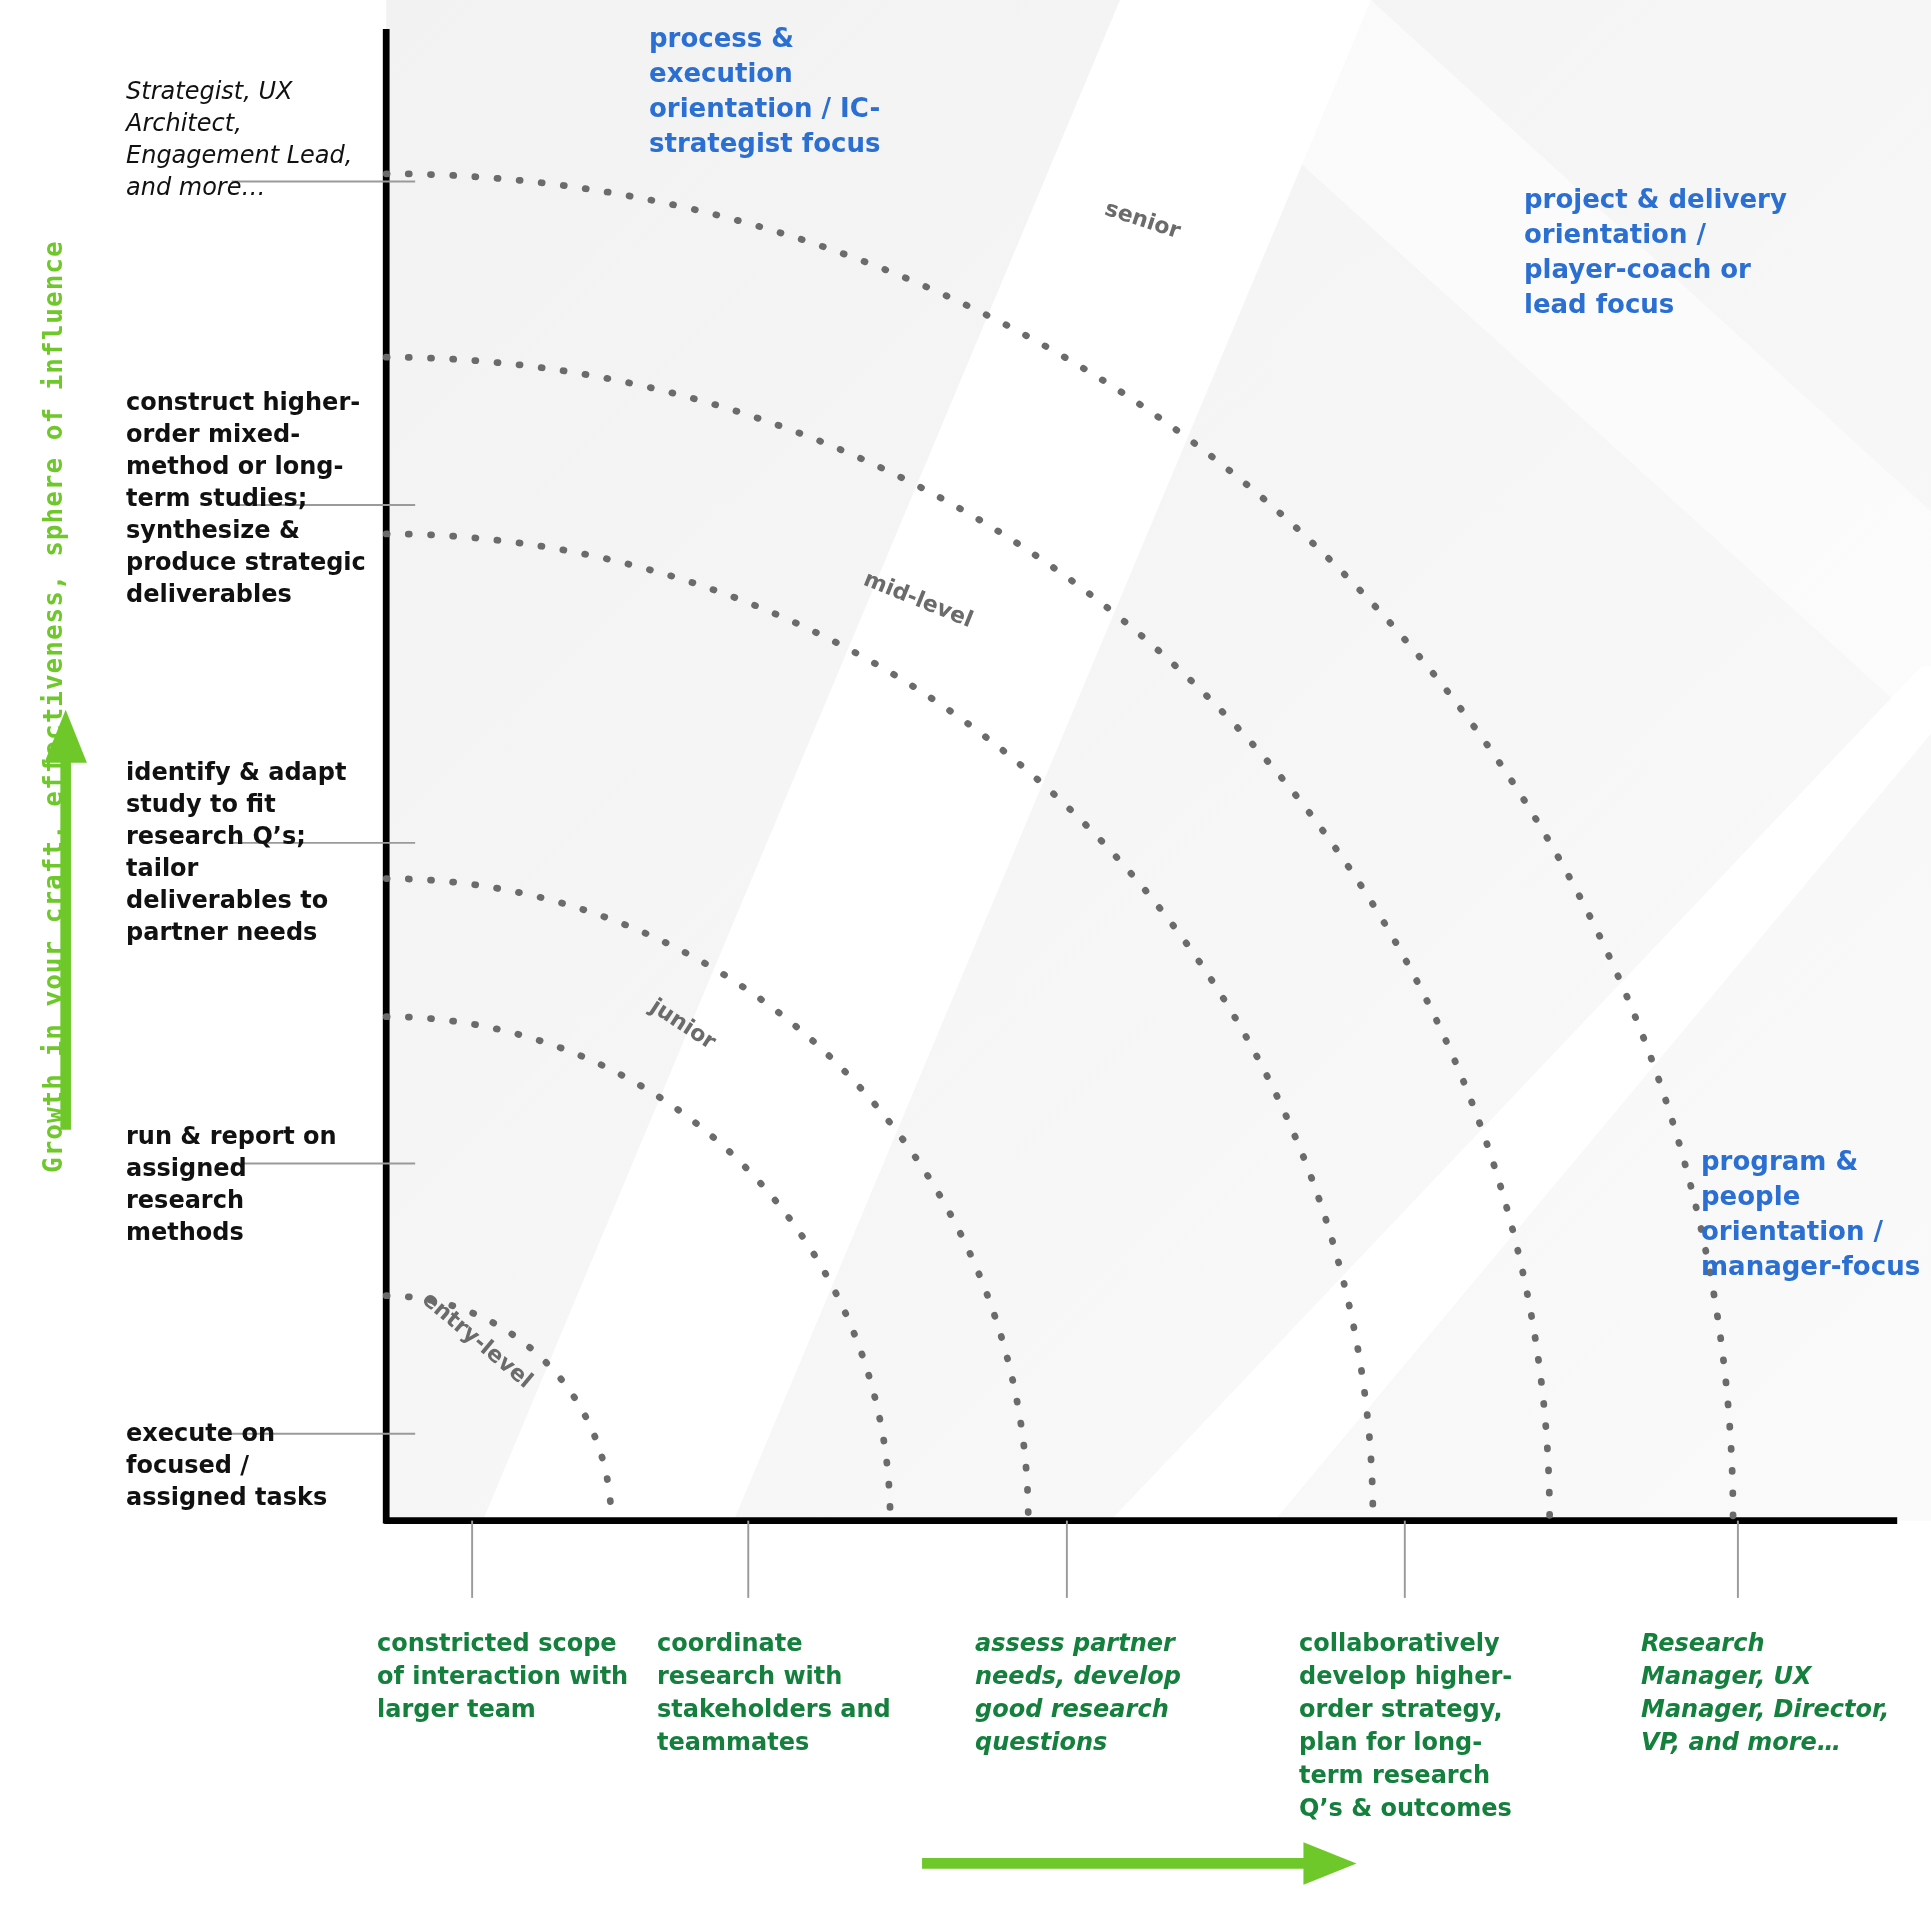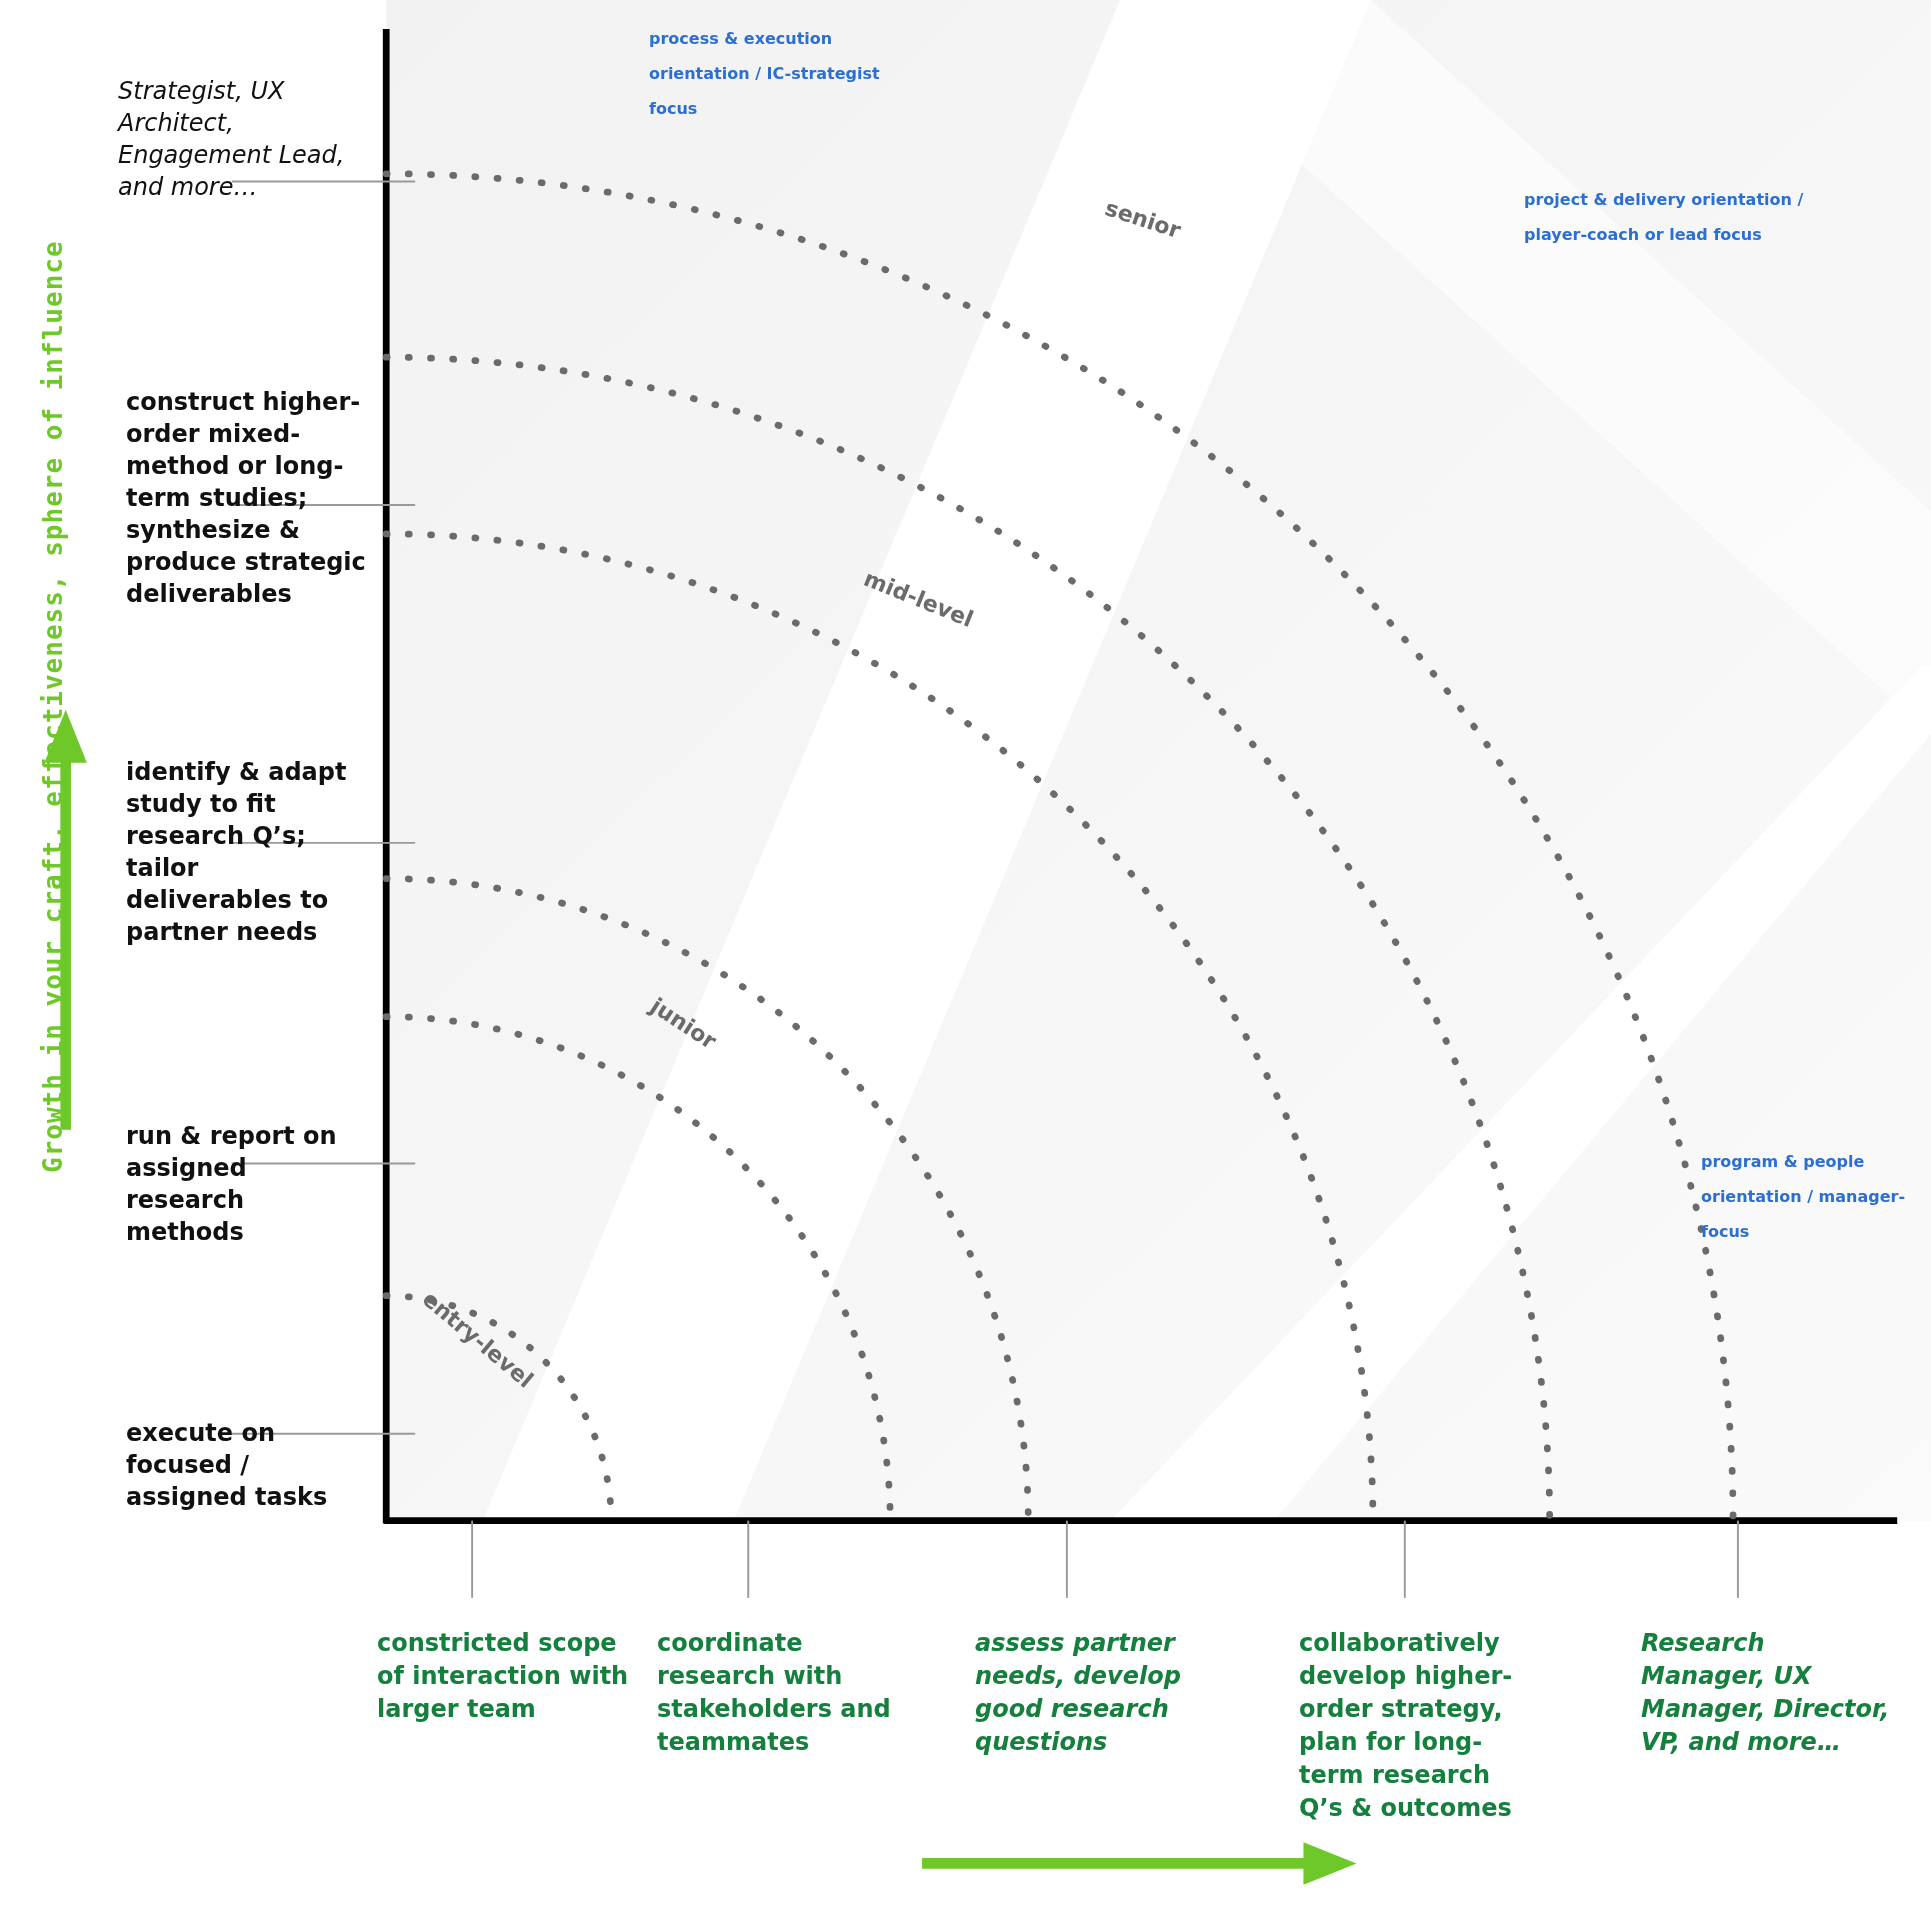--- a/index.html
+++ b/index.html
@@ -30,21 +30,21 @@
     font-size:24px;
     line-height:33px;
     color:#15803d;
     font-weight:600;
     text-align:left;
   }
   .xlabel-text.italic{font-style:italic;font-weight:700;}
 
   .blue-note{
     font-family:"DejaVu Sans", sans-serif;
-    font-size:16px;
+    font-size:26px;
     line-height:35px;
     color:#2A6FD1;
     font-weight:700;
   }
 
   .axis-title{
     font-family:"DejaVu Sans Mono", monospace;
     font-size:26px;
     color:#6FC82A;
     font-weight:700;
@@ -129,21 +129,21 @@
     <g fill="#6FC82A" stroke="#6FC82A">
 
       <line x1="68" y1="1170" x2="68" y2="770" stroke-width="11"></line>
       <polygon points="68,735 46,790 90,790" stroke="none"></polygon>
 
       <line x1="955" y1="1930" x2="1370" y2="1930" stroke-width="11"></line>
       <polygon points="1405,1930 1350,1908 1350,1952" stroke="none"></polygon>
     </g>
   </svg>
 
-  <div class="txt ylabel-text italic" style="left:118px;top:75px;width:232px;">Strategist, UX Architect, Engagement Lead, and more…</div>
+  <div class="txt ylabel-text italic" style="left:126px;top:75px;width:232px;">Strategist, UX Architect, Engagement Lead, and more…</div>
 
   <div class="txt ylabel-text" style="left:126px;top:386px;width:241px;">construct higher-order mixed-method or long-term studies; synthesize &amp; produce strategic deliverables</div>
 
   <div class="txt ylabel-text" style="left:126px;top:756px;width:232px;">identify &amp; adapt study to fit research Q’s; tailor deliverables to partner needs</div>
 
   <div class="txt ylabel-text" style="left:126px;top:1120px;width:232px;">run &amp; report on assigned research methods</div>
 
   <div class="txt ylabel-text" style="left:126px;top:1417px;width:232px;">execute on focused / assigned tasks</div>
 
   <div class="txt xlabel-text" style="left:377px;top:1627px;width:261px;">constricted scope of interaction with larger team</div>

